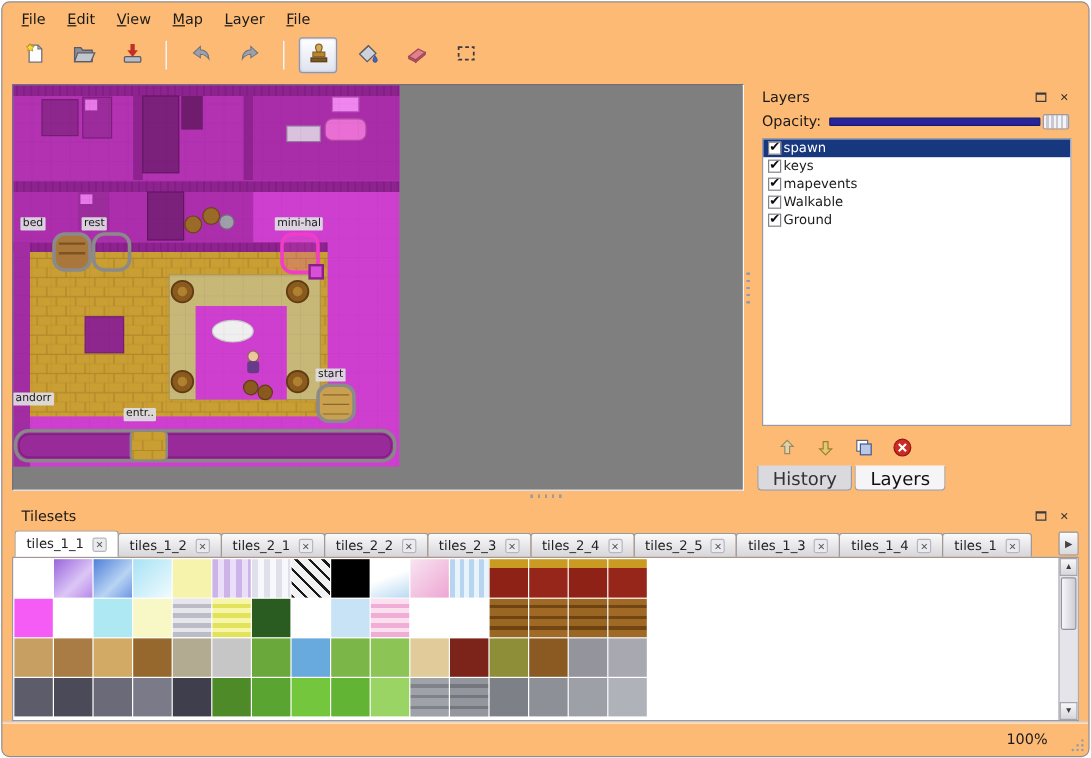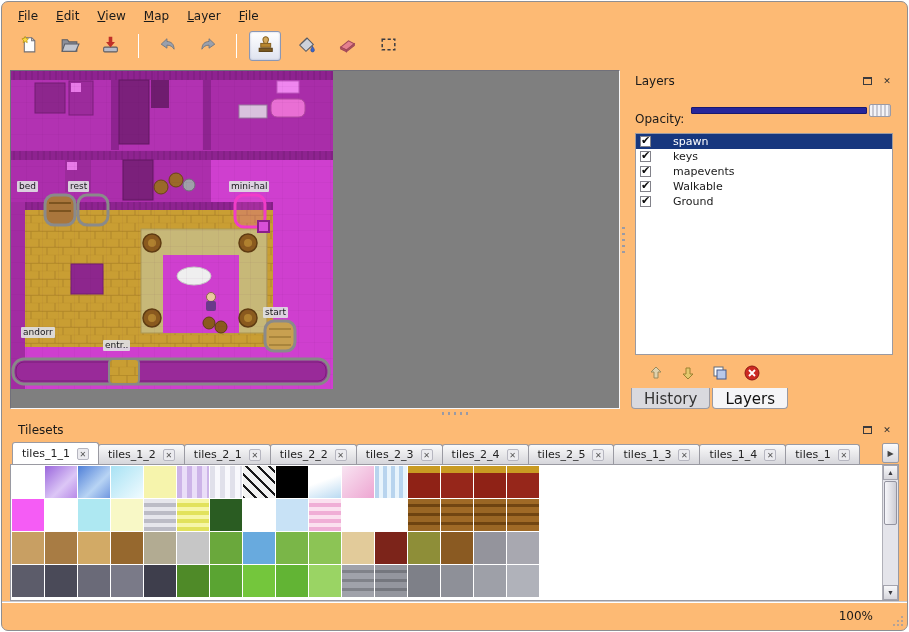--- a/index.html
+++ b/index.html
@@ -43,30 +43,30 @@
   
   .layers-panel { flex:1; display:flex; flex-direction:column; min-width:0; }
   .dock-title { height:22px; display:flex; align-items:center; padding:0 4px 0 8px; }
   .dock-btns { margin-left:auto; display:flex; gap:4px; }
   .dock-btn { width:16px; height:15px; display:flex; align-items:center; justify-content:center;
               background:transparent; border:1px solid transparent; border-radius:2px; padding:0; color:#333; }
   .icon-close::before { content:"\2715"; font-size:9px; color:#333; }
   .icon-float { width:9px; height:8px; border:1px solid #3a3a3e; border-top-width:2px; }
 
   .opacity-row { display:flex; align-items:center; gap:7px; padding:2px 8px 7px 8px; }
-  .opacity-label { font-size:12px;margin-top:18px; }
+  .opacity-label { font-size:12px; }
   .slider { flex:1; height:13px; position:relative; }
   .slider-fill { position:absolute; left:0; right:24px; top:3px; height:7px;
                  background:#26269a; border:1px solid #191970; border-radius:1px; }
   .slider-handle { position:absolute; right:0; top:0; width:22px; height:13px; border:1px solid #9a9aa6;
                    border-radius:2px;
                    background:repeating-linear-gradient(90deg,#f4f4f8 0 2px,#c9c9d2 2px 4px); }
 
   .layer-list { flex:1; margin:0 6px 5px 8px; background:#ffffff; border:1px solid #9a9aa2; overflow:hidden; }
-  .layer-row { height:15px; display:flex; align-items:center; gap:22px; padding:0 2px; font-size:11px; }
+  .layer-row { height:15px; display:flex; align-items:center; gap:2px; padding:0 2px; font-size:11px; }
   .layer-row.selected { background:#17377e; color:#ffffff; }
   .checkbox { width:11px; height:11px; background:#ffffff; border:1px solid #82828a;
               position:relative; flex:none; margin-left:2px; }
   .checkbox::after { content:"\2714"; position:absolute; left:0px; top:-3px; font-size:11px; color:#0c0c0c; }
 
   .layer-toolbar { height:28px; display:flex; align-items:center; gap:10px; padding:0 0 0 18px; }
   .lbtn { width:22px; height:22px; display:flex; align-items:center; justify-content:center;
           background:transparent; border:1px solid transparent; border-radius:3px; padding:0; }
 
   .dock-tabs { height:21px; display:flex; padding-left:4px; }
@@ -281,21 +281,21 @@
           <rect x="247" y="150" width="11" height="11" fill="#d84fd8" stroke="#8a1f8a" stroke-width="2"></rect>
           <rect x="254" y="250" width="30" height="30" rx="9" fill="#c8a050" stroke="#8a8a8a" stroke-width="3"></rect>
           <path d="M258 258h22M258 266h22M258 274h22" stroke="#8a6a28"></path>
         </svg>
 
         <span class="obj-label" style="left:6px;   top:110px;">bed</span>
         <span class="obj-label" style="left:57px;  top:110px;">rest</span>
         <span class="obj-label" style="left:218px; top:110px;">mini-hal</span>
         <span class="obj-label" style="left:252px; top:236px;">start</span>
         <span class="obj-label" style="left:92px;  top:269px;">entr..</span>
-        <span class="obj-label" style="left:0px;   top:256px;margin-left:10px;">andorr</span>
+        <span class="obj-label" style="left:0px;   top:256px;">andorr</span>
       </div>
     </div>
 
     <div class="vsplit"></div>
 
     <div class="layers-panel">
       <div class="dock-title">
         <span>Layers</span>
         <span class="dock-btns">
           <button class="dock-btn">

